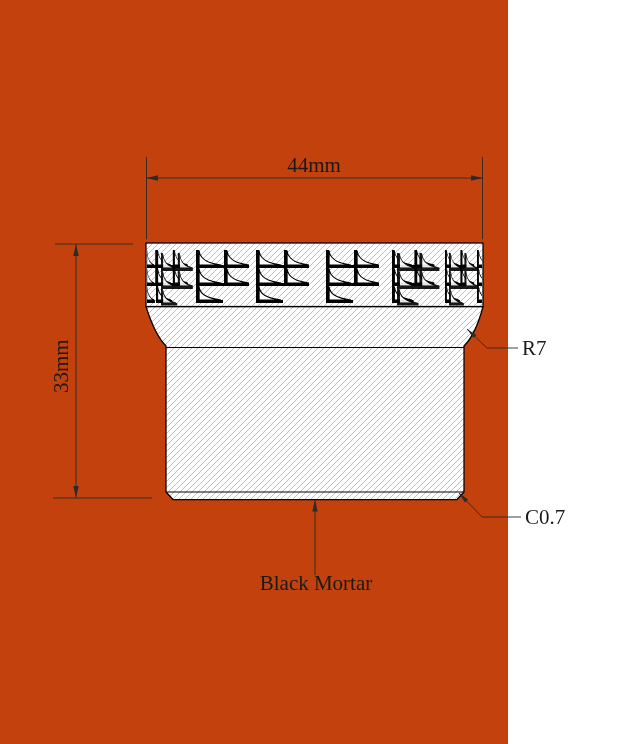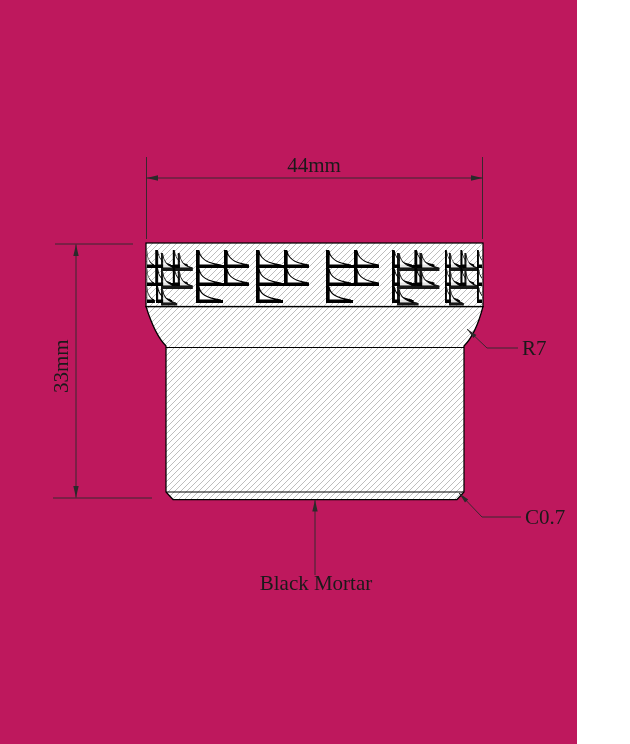--- a/index.html
+++ b/index.html
@@ -6,23 +6,23 @@
     margin: 0;
     padding: 0;
     background: #ffffff;
     width: 630px;
     height: 744px;
     overflow: hidden;
     font-family: "Liberation Serif", "DejaVu Serif", serif;
   }
   .canvas {
     position: relative;
-    width: 577px;
+    width: 508px;
     height: 744px;
-    background: #be185d;
+    background: #c2410c;
   }
   svg { display: block; }
   .solid  { fill: url(#hatch); stroke: #000000; stroke-width: 1.25; }
   .edge   { fill: none; stroke: #000000; stroke-width: 1.1; }
   .dim    { fill: none; stroke: #2a2a2a; stroke-width: 0.9; }
   .arrow  { fill: #2a2a2a; stroke: none; }
   .bar    { fill: #000000; stroke: none; }
   .fin    { fill: #ffffff; stroke: #000000; stroke-width: 1.15; }
   .lbl    { font-family: "Liberation Serif", "DejaVu Serif", serif;
             font-size: 21px; fill: #1a1a1a; }

